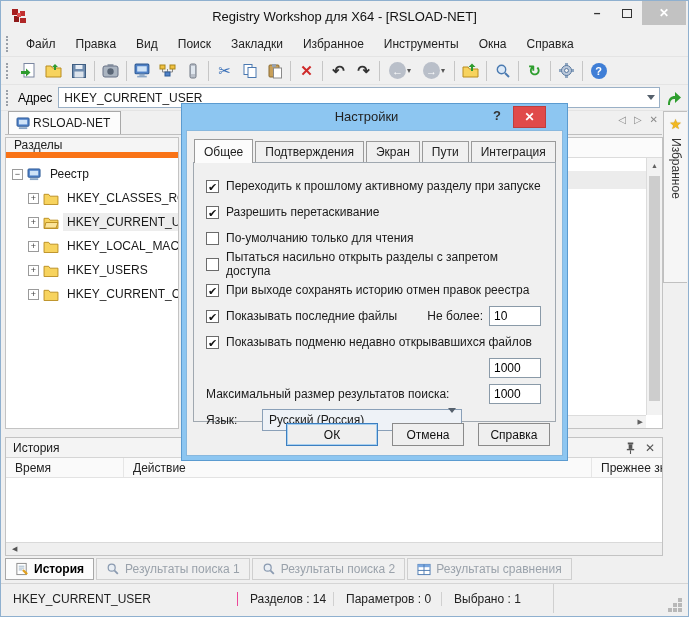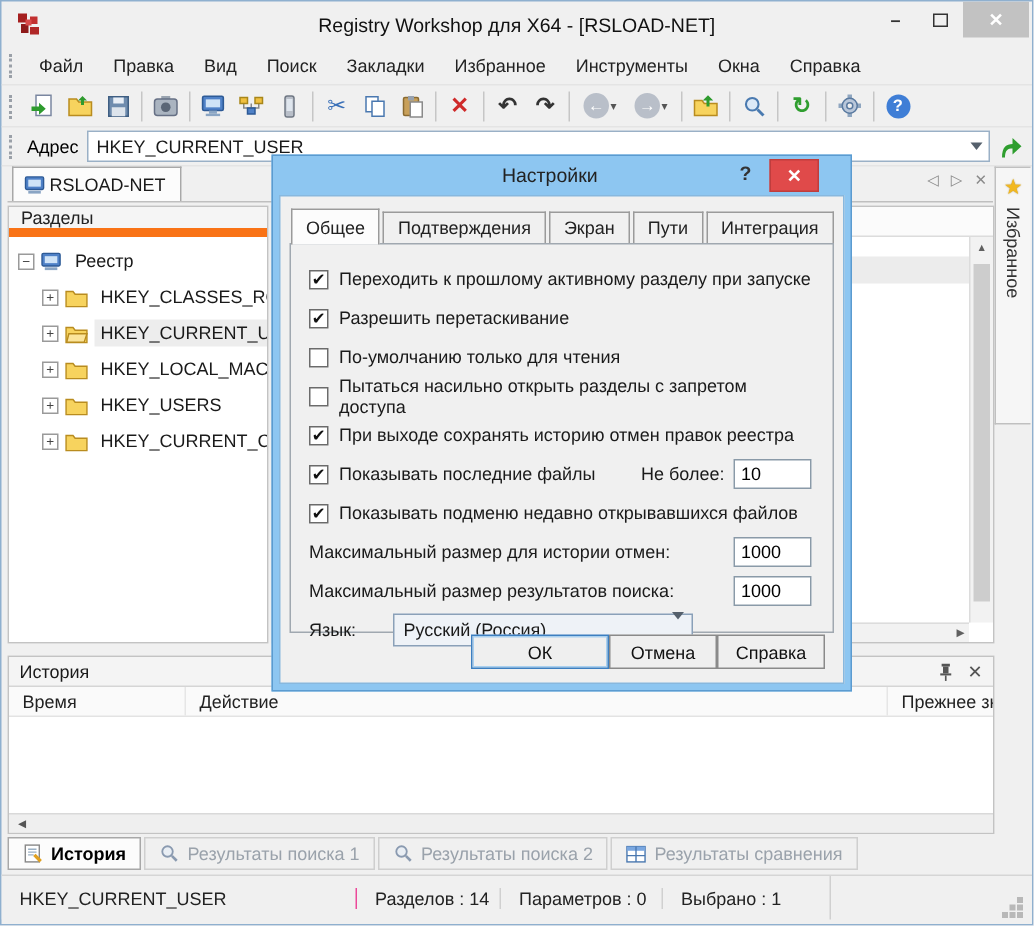--- a/index.html
+++ b/index.html
@@ -91,21 +91,21 @@
   .dtab{height:21px;padding:3px 9px 0 9px;background:#f0f0f0;border:1px solid #9a9a9a;border-bottom:none;margin-right:2px;color:#222;}
   .dtab.active{height:24px;background:#fcfcfc;padding-top:5px;margin-bottom:-1px;}
   .dpage{position:relative;border:1px solid #a0a8b0;background:#f0f0f0;height:260px;padding:10px 14px 0 12px;}
   .drow{height:26px;display:flex;align-items:center;}
   .cb{width:13px;height:13px;border:1px solid #6b6b6b;background:#fff;font-size:11px;line-height:12px;text-align:center;color:#111;margin-right:7px;flex:0 0 auto;}
   .sp{flex:1;}
   .dinput{width:52px;height:20px;border:1px solid #8a9aa8;background:#fff;font:12px "Liberation Sans",sans-serif;padding:0 4px;}
   .dcombo{width:200px;height:22px;background:#eef2f7;border:1px solid #8aa0b8;display:flex;align-items:center;position:relative;margin-left:10px;}
   .dcombo .val{padding-left:6px;}
   .dcombo .drop{position:absolute;right:5px;}
-  .dbuttons{position:absolute;right:12px;bottom:9px;display:flex;}
+  .dbuttons{position:absolute;right:12px;bottom:9px;display:flex;gap:14px;}
   .dbtn{height:23px;background:#efefef;border:1px solid #8a8a8a;display:flex;align-items:center;justify-content:center;color:#111;}
   .dbtn.ok{width:92px;border:1px solid #3c7fc1;box-shadow:inset 0 0 0 1px #a9d0ef;}
   .dbtn.w72{width:72px;}
   .lang-label{width:46px;}
 </style>
 </head>
 <body>
 
 <div class="win">
 
@@ -476,21 +476,20 @@
           <span>Показывать последние файлы</span>
           <span class="sp"></span>
           <span style="margin-right:6px">Не более:</span>
           <input class="dinput" value="10" style="">
         </div>
         <div class="drow">
           <span class="cb">✔</span>
           <span>Показывать подменю недавно открывавшихся файлов</span>
         </div>
         <div class="drow">
-          <span>Максимальный размер для истории отмен:</span>
           <span class="sp"></span>
           <input class="dinput" value="1000" style="">
         </div>
         <div class="drow">
           <span>Максимальный размер результатов поиска:</span>
           <span class="sp"></span>
           <input class="dinput" value="1000" style="">
         </div>
         <div class="drow">
           <span class="lang-label">Язык:</span>

